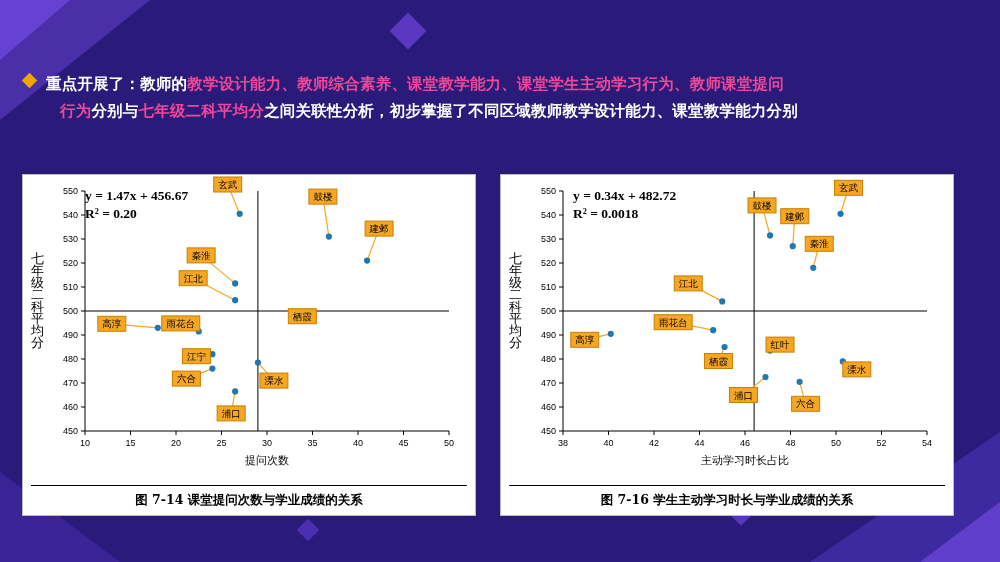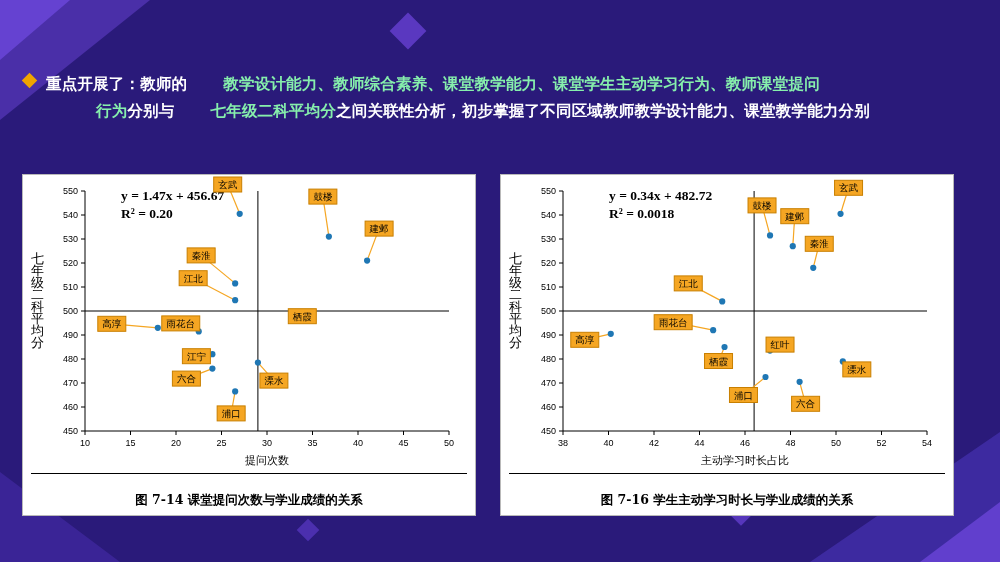--- a/index.html
+++ b/index.html
@@ -24,47 +24,47 @@
   
   .headline{
     position:absolute;left:46px;top:70px;width:930px;
     color:#ffffff;font-size:15.5px;line-height:27px;font-weight:bold;
     letter-spacing:.2px;
   }
   .bullet{
     position:absolute;left:-22px;top:5px;width:11px;height:11px;background:#f0a500;
     transform:rotate(45deg);
   }
-  .hl-yellow{color:#86efac;margin-left:36px;}
+  .hl-yellow{color:#ec4899;}
   .hl-red{color:#ffffff;}
   .indent{display:block;padding-left:14px;}
   .indent2{display:block;padding-left:28px;}
 
   
   .panel{
     position:absolute;top:174px;width:452px;height:340px;
     background:#ffffff;border:1px solid #b9b9b9;
   }
   .panel-left{left:22px;}
   .panel-right{left:500px;}
 
   .plot-wrap{position:absolute;left:0;top:0;width:452px;height:300px;}
   svg{display:block;}
 
   .caption{
     position:absolute;left:8px;right:8px;bottom:6px;
     border-top:1px solid #000;
-    padding-top:18px;
+    padding-top:6px;
     text-align:center;
     font-family:"DejaVu Serif", serif;
     font-weight:bold;font-size:12.5px;color:#000;
   }
   .eqn{
     position:absolute;font-family:"Liberation Serif", serif;font-weight:bold;
-    font-size:13.5px;color:#000;line-height:18px;margin-left:36px;
+    font-size:13.5px;color:#000;line-height:18px;
   }
   .axis-title{
     font-family:"DejaVu Serif", serif;font-size:11px;fill:#000;
   }
   .tick{font-family:"Liberation Sans", sans-serif;font-size:9px;fill:#000;}
   .ylab{
     position:absolute;font-family:"DejaVu Serif", serif;font-size:13px;color:#000;
     line-height:12px;width:14px;
   }
 </style>

